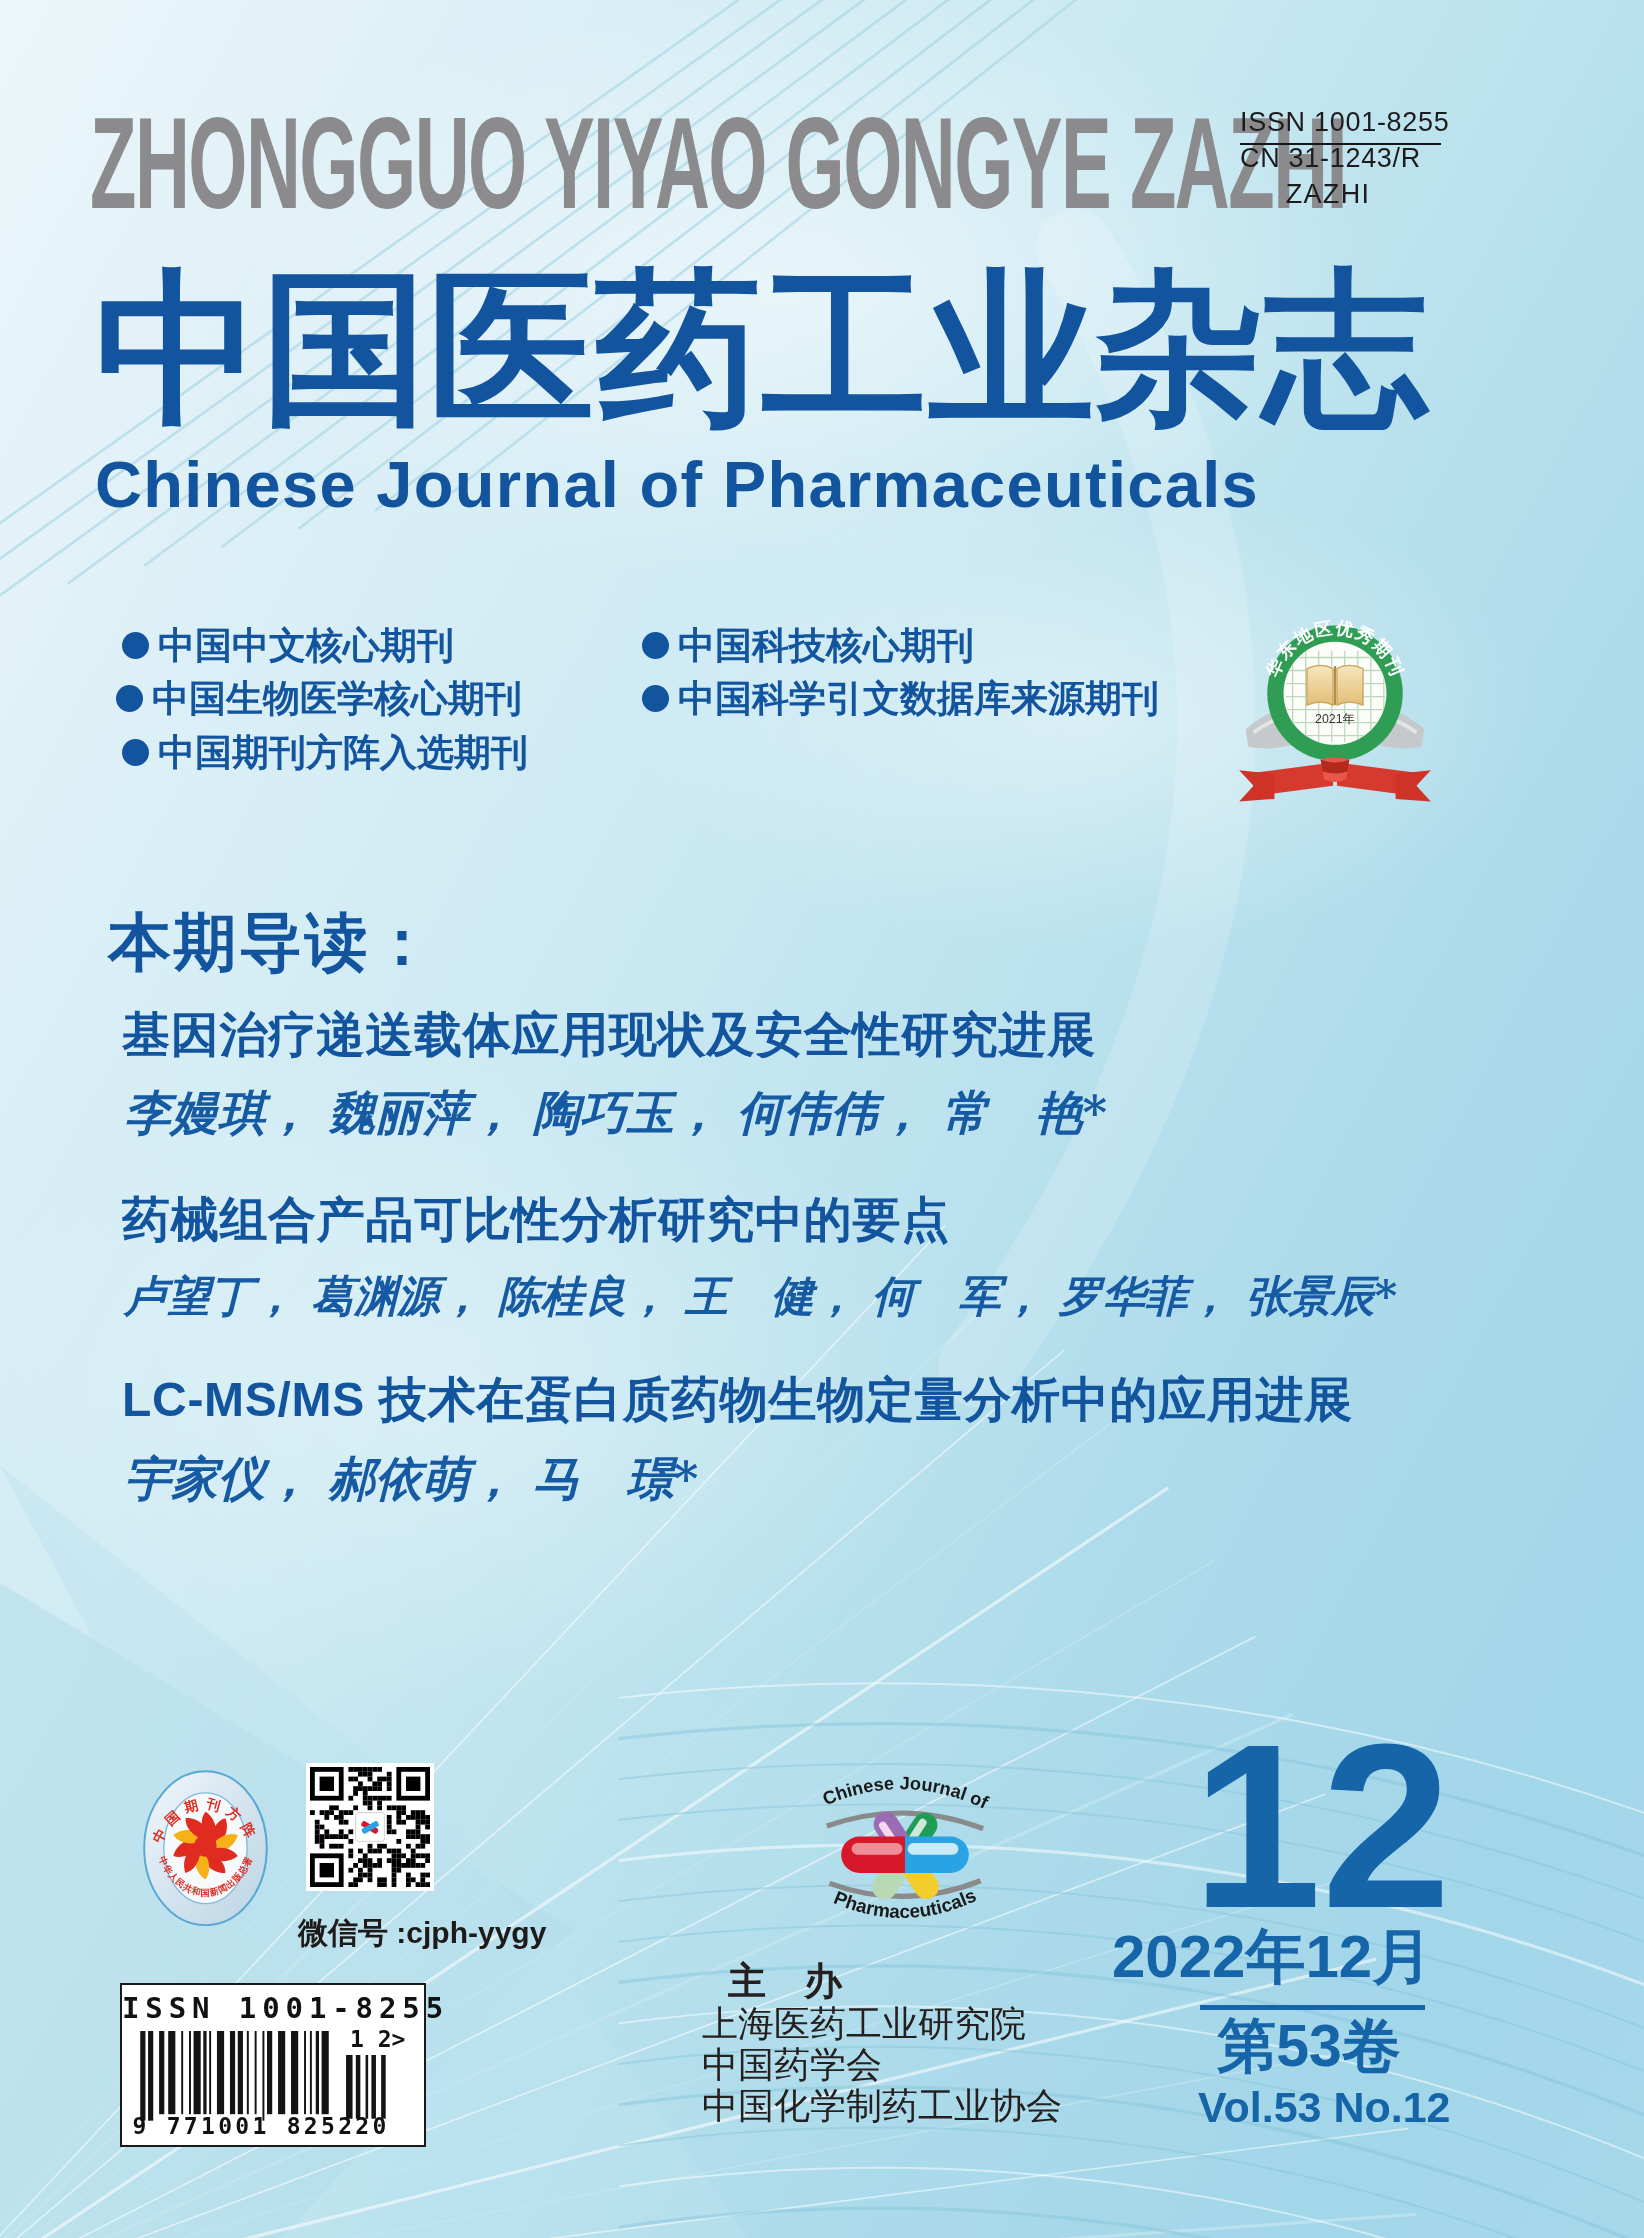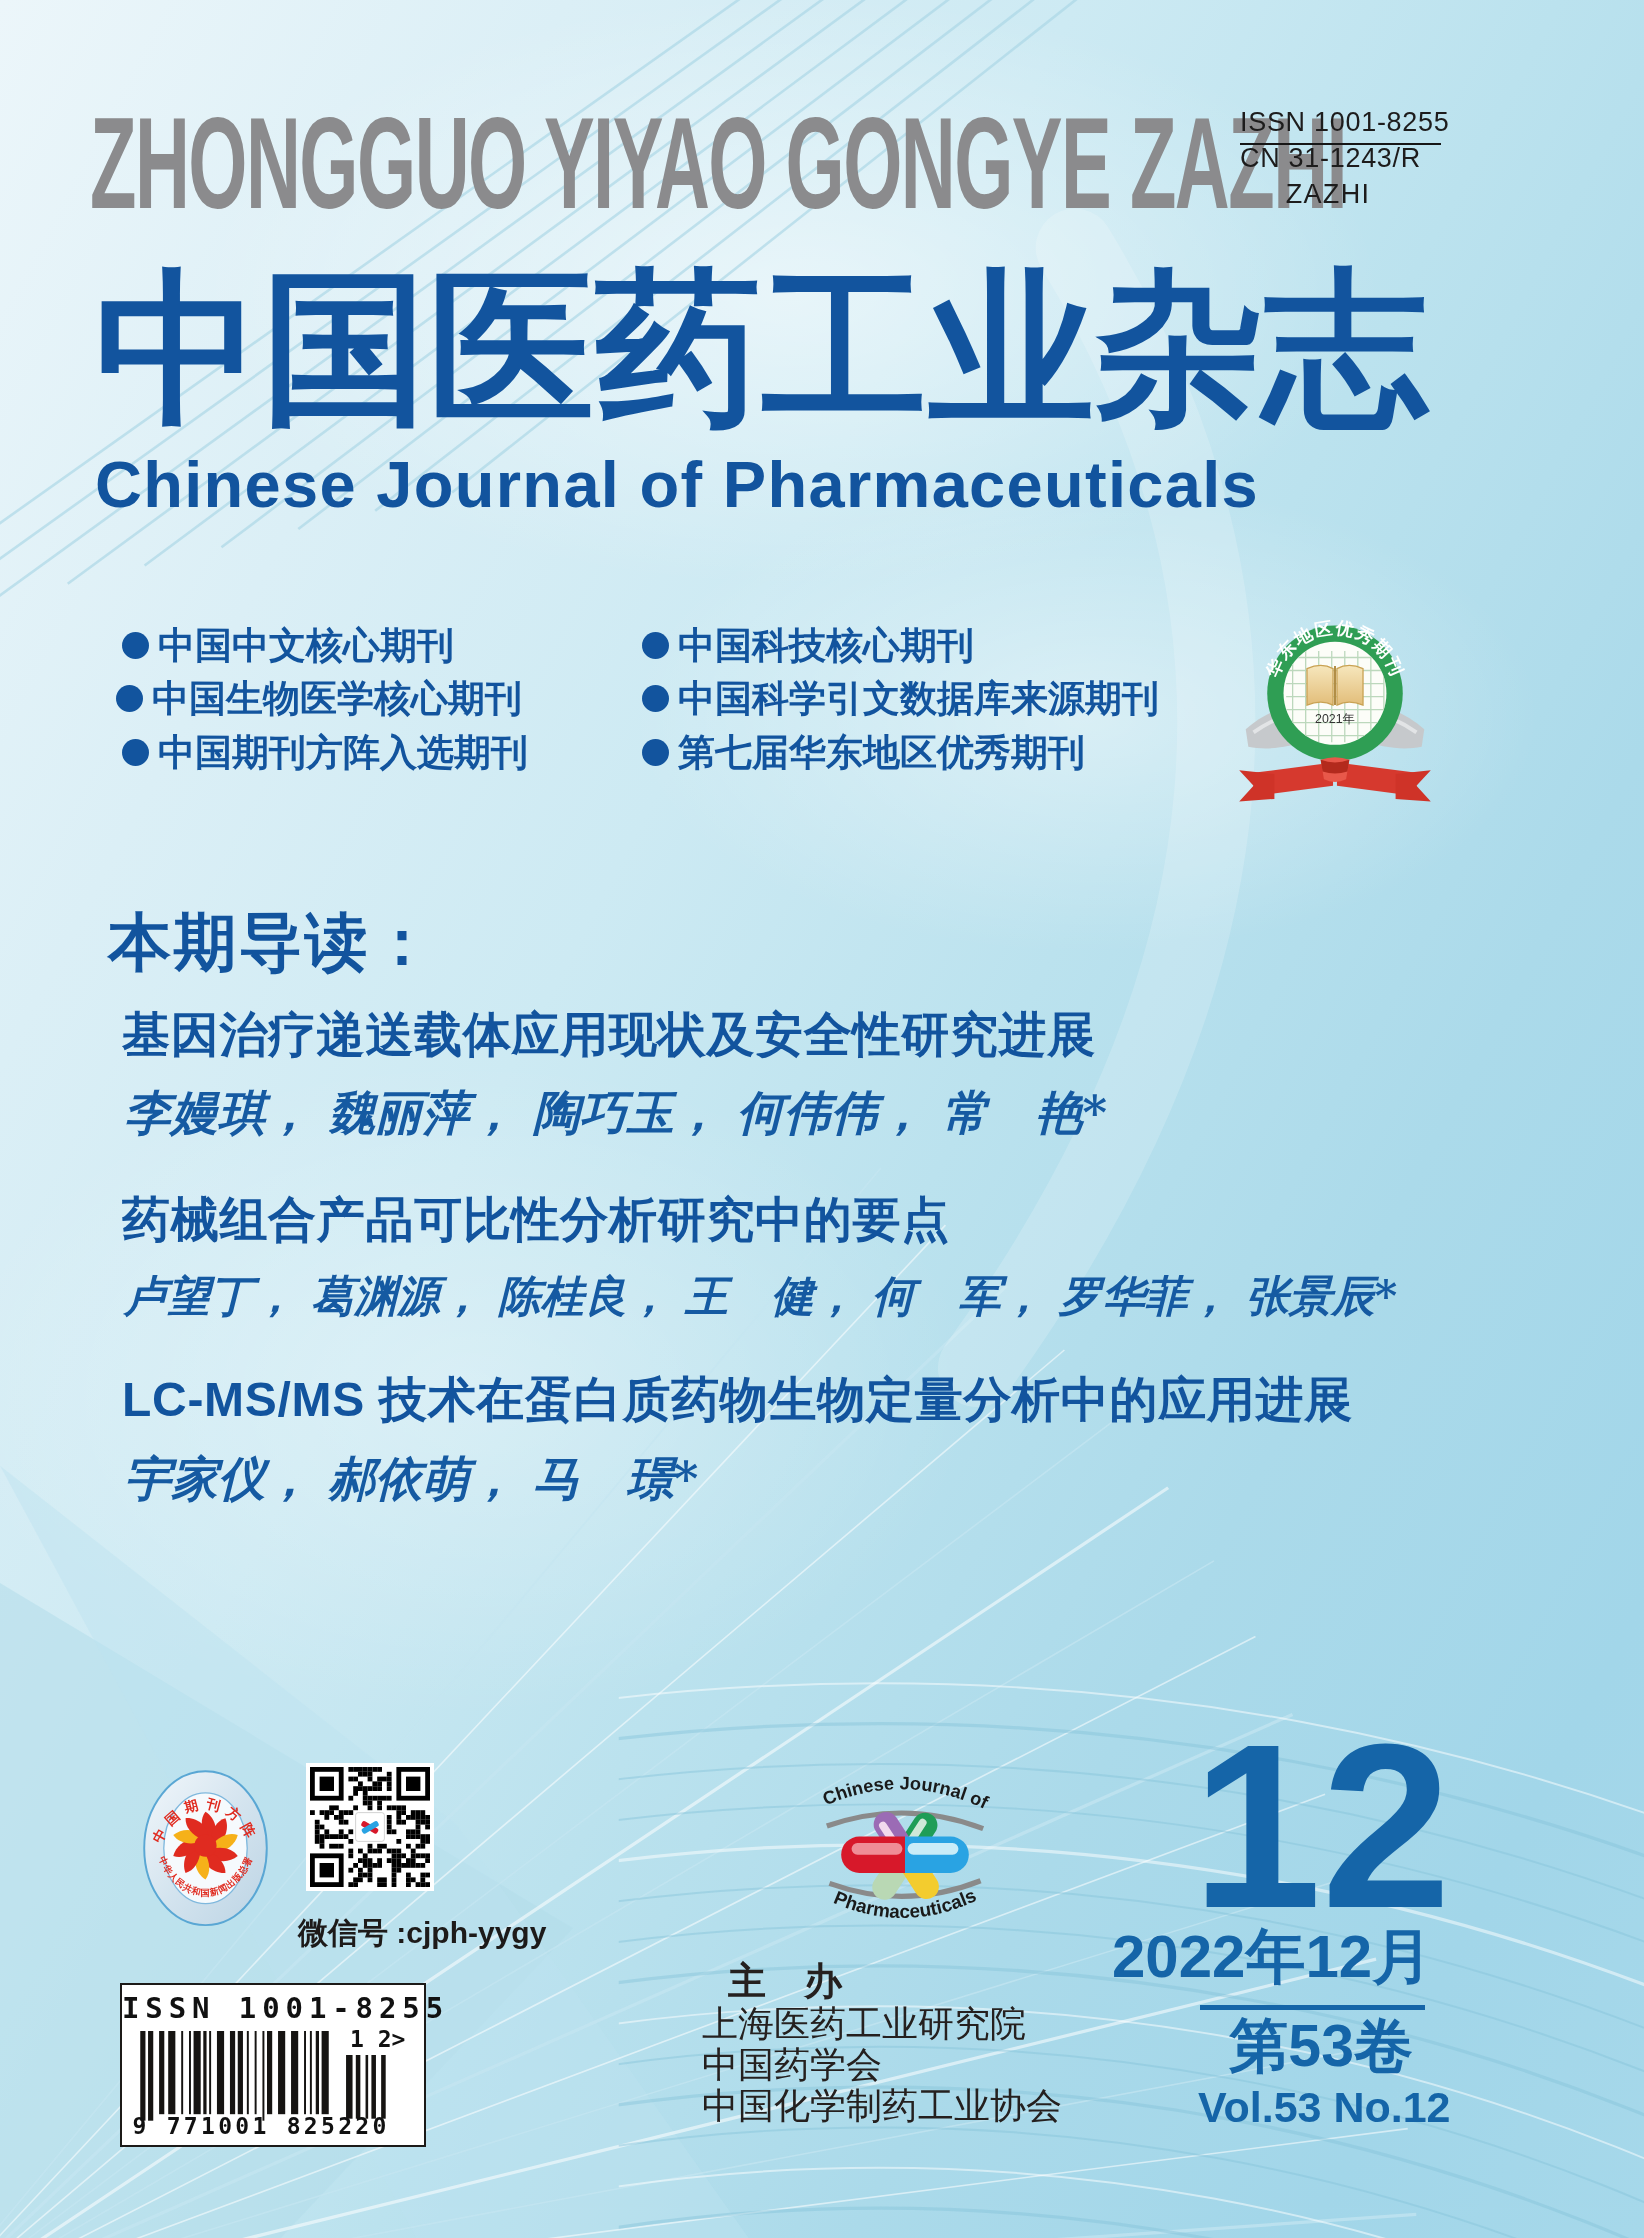--- a/index.html
+++ b/index.html
@@ -27,21 +27,21 @@
   .acc .dot{width:27px;height:27px;border-radius:50%;background:#12549e;margin-right:9px;flex:0 0 auto;}
   
   .digest-h{left:108px;top:911px;font-size:63px;font-weight:700;color:#12549e;letter-spacing:2.6px;}
   .art-title{font-size:48px;font-weight:700;color:#12549e;letter-spacing:0.7px;}
   .art-auth{font-size:46px;font-weight:600;font-style:italic;color:#155aa2;
     font-family:"DejaVu Serif","Liberation Serif",serif;}
   
   .big12{left:1192px;top:1710px;width:195px;text-align:center;font-size:233px;font-weight:700;color:#1565a8;}
   .idate{left:1112px;top:1927px;width:287px;text-align:center;font-size:60px;font-weight:700;color:#1565a8;}
   .irule{left:1200px;top:2005px;width:225px;height:4.6px;background:#1565a8;}
-  .ivol{left:1205px;top:2017px;width:208px;text-align:right;font-size:59px;font-weight:700;color:#1565a8;}
+  .ivol{left:1205px;top:2017px;width:208px;text-align:center;font-size:59px;font-weight:700;color:#1565a8;}
   .ivolen{left:1198px;top:2086px;width:215px;text-align:center;font-size:43px;font-weight:700;color:#1565a8;}
   
   .orglbl{left:728px;top:1962px;font-size:38px;font-weight:700;color:#25201f;}
   .orgname{font-size:36px;font-weight:500;color:#25201f;}
   
   .wechat{left:298px;top:1918px;font-size:30px;font-weight:700;color:#1d1a19;}
   #qr{position:absolute;left:306px;top:1763px;width:120px;height:120px;background:#fff;padding:3.9px;}
   
   .bcbox{left:120px;top:1983px;width:302px;height:160px;background:#fff;border:2px solid #1c1a18;}
   .bcissn{position:absolute;left:0;top:8.5px;width:100%;text-align:center;font-size:29px;font-weight:700;
@@ -129,24 +129,20 @@
     <span class="dot"></span>
     <span>中国期刊方阵入选期刊</span>
     </div>
   <div class="abs acc" style="left:642px;top:627px;">
     <span class="dot"></span>
     <span>中国科技核心期刊</span>
     </div>
   <div class="abs acc" style="left:642px;top:680px;">
     <span class="dot"></span>
     <span>中国科学引文数据库来源期刊</span>
-    </div>
-  <div class="abs acc" style="left:642px;top:734px;">
-    <span class="dot"></span>
-    <span>第七届华东地区优秀期刊</span>
     </div>
 
   <svg class="abs" style="left:1234px;top:602px;" width="202" height="225" viewBox="0 0 310 345">
     <defs>
       <path id="arcTop" d="M 64,140 A 91,91 0 0 1 246,140" fill="none"></path>
       <linearGradient id="gold" x1="0" y1="0" x2="0" y2="1">
         <stop offset="0" stop-color="#f6e7bd"></stop>
           <stop offset="1" stop-color="#e2bd79"></stop>
       </linearGradient>
       <clipPath id="innerClip">

